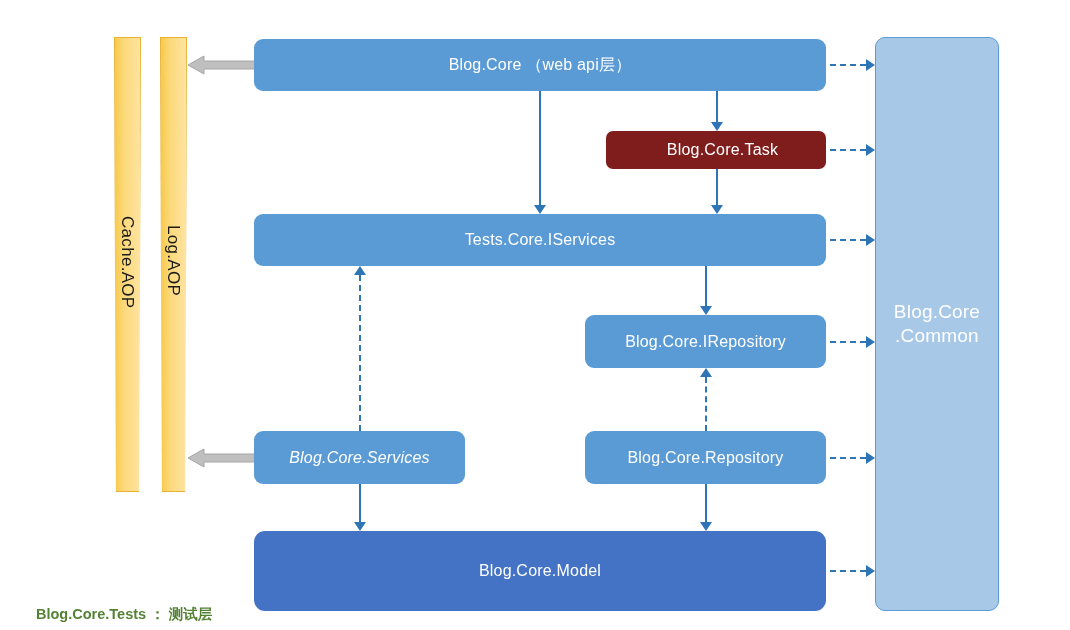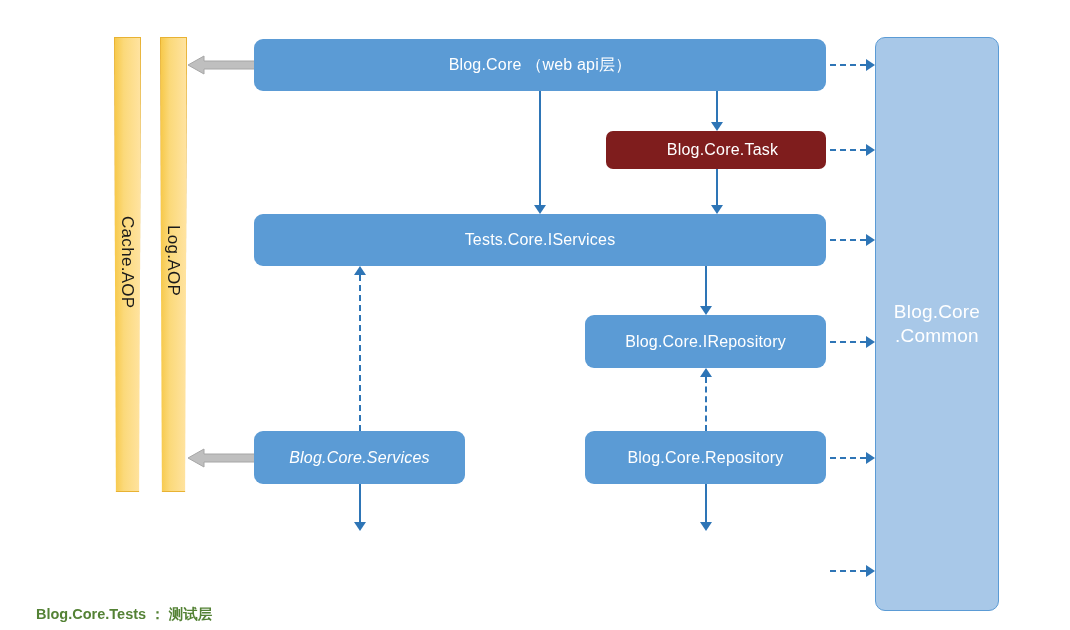--- a/index.html
+++ b/index.html
@@ -134,20 +134,21 @@
   <div class="box box-green" style="left:606px; top:131px; width:220px; height:38px; border-radius:7px;">Blog.Core.Task</div>
 
   <div class="box box-blue" style="left:254px; top:214px; width:572px; height:52px;">Tests.Core.IServices</div>
 
   <div class="box box-blue" style="left:585px; top:315px; width:241px; height:53px;">Blog.Core.IRepository</div>
 
   <div class="box box-blue" style="left:254px; top:431px; width:211px; height:53px;font-style:italic;">Blog.Core.Services</div>
 
   <div class="box box-blue" style="left:585px; top:431px; width:241px; height:53px;">Blog.Core.Repository</div>
 
+  <div class="box box-darkblue" style="left:254px; top:531px; width:572px; height:80px; border-radius:11px;">Blog.Core.Model</div>
 
   <div class="line-v" style="left:539px; top:91px; height:114px;"></div>
   <div class="arrow-down" style="left:534px; top:205px;"></div>
 
   <div class="line-v" style="left:716px; top:91px; height:31px;"></div>
   <div class="arrow-down" style="left:711px; top:122px;"></div>
 
   <div class="line-v" style="left:716px; top:169px; height:36px;"></div>
   <div class="arrow-down" style="left:711px; top:205px;"></div>
 

